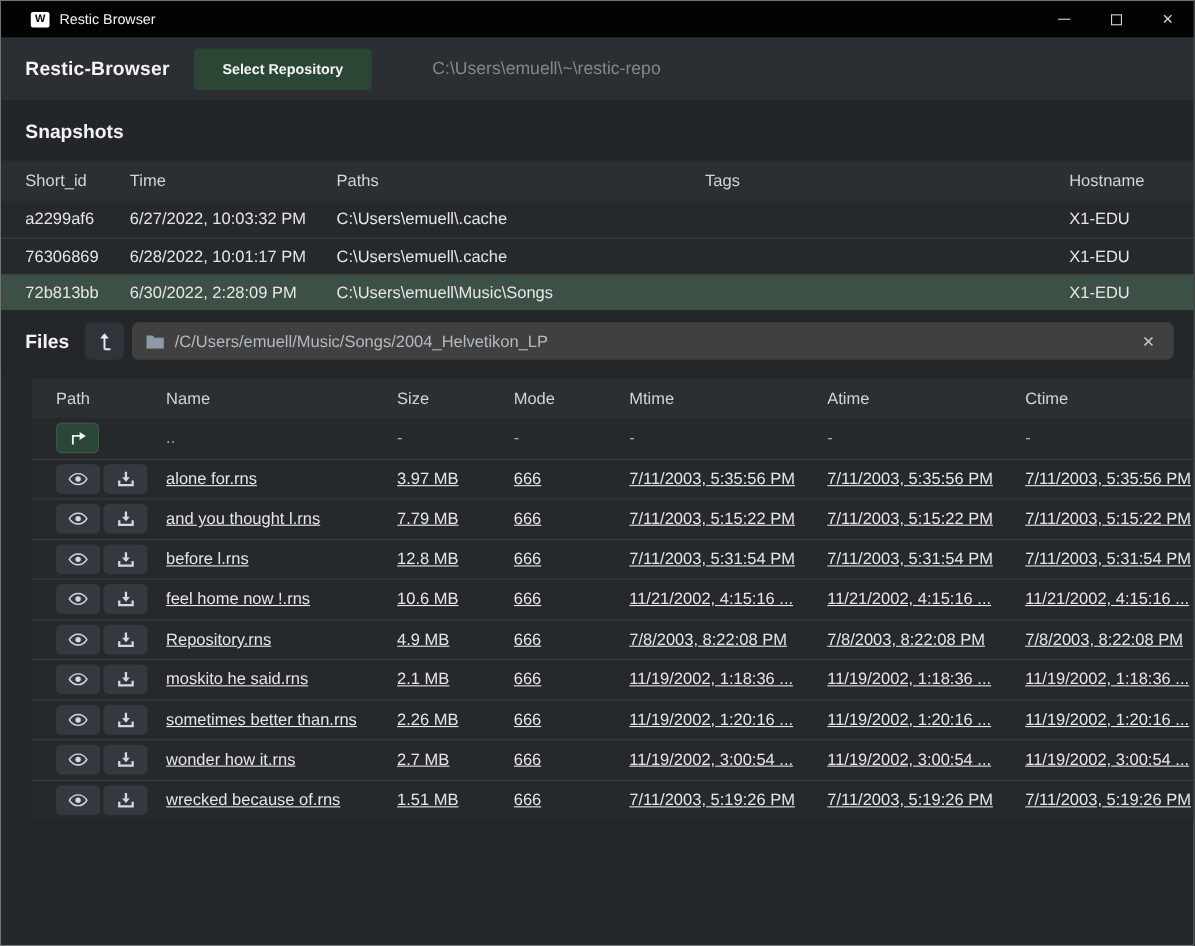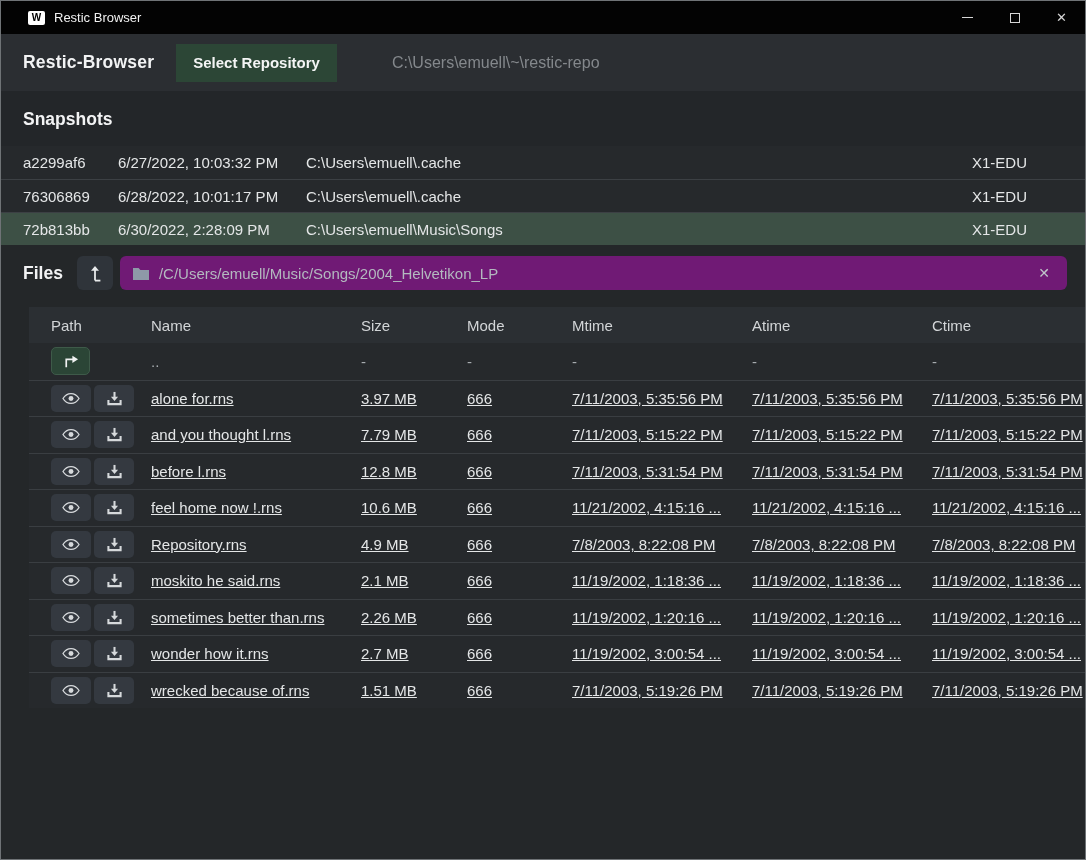--- a/index.html
+++ b/index.html
@@ -29,23 +29,23 @@
   .max-glyph{ width:10px; height:10px; border:1px solid #d6d6d6; display:block; }
   .close-glyph{ color:#d6d6d6; font-size:13px; line-height:13px; }
 
   
   .header{
     height:57px; background:#2b2e32; display:flex; align-items:center;
     padding:0 22px; flex:0 0 auto;
   }
   .app-title{ font-size:17.5px; font-weight:700; color:#f2f3f4; letter-spacing:.2px; }
   .repo-btn{
-    margin-left:22px; height:38px; padding:0 17px; border:none; border-radius:0;
+    margin-left:22px; height:38px; padding:0 26px; border:none; border-radius:5px;
     background:#2c4636; color:#f4f5f5; font-family:inherit;
-    font-size:15px; font-weight:700; cursor:pointer;
+    font-size:13px; font-weight:700; cursor:pointer;
   }
   .repo-path{ margin-left:55px; font-size:16px; color:#84888c; }
 
   
   .section-title{ padding:18px 22px 16px; font-size:17.5px; font-weight:700; color:#f2f3f4; background:#232629; }
   .snap-head, .snap-row{
     display:grid; grid-template-columns:95px 188px 335px 331px 1fr;
     align-items:center; padding:0 22px;
   }
   .snap-head{ height:37px; background:#2b2f33; color:#d2d5d7; font-size:15px; }
@@ -58,21 +58,21 @@
   .files-bar{
     height:54px; display:flex; align-items:center; background:#242729;
     padding:10px 18px 8px 22px; flex:0 0 auto;
   }
   .files-title{ font-size:17.5px; font-weight:700; color:#f2f3f4; margin-right:14px; }
   .root-btn{
     width:36px; height:34px; border:none; border-radius:6px; background:#2f343a;
     color:#e8eaeb; display:flex; align-items:center; justify-content:center; cursor:pointer; flex:0 0 auto;
   }
   .breadcrumb{
-    flex:1; height:34px; margin-left:7px; background:#701a75; border-radius:6px;
+    flex:1; height:34px; margin-left:7px; background:#404040; border-radius:6px;
     display:flex; align-items:center; padding:9px 13px; cursor:text;
   }
   .crumb-folder{ display:flex; align-items:center; margin-right:10px; }
   .crumb-path{ font-size:15px; color:#b3b9bf; white-space:nowrap; overflow:hidden; }
   .crumb-close{ margin-left:auto; color:#bfc5ca; font-size:14px; padding:2px 4px; cursor:pointer; }
 
   
   .files-head, .file-row{
     display:grid; grid-template-columns:100px 210px 106px 105px 180px 180px 1fr;
     align-items:center; padding:0 22px;margin-left:28px;
@@ -114,20 +114,27 @@
     </div>
   </div>
 
   <div class="header">
     <span class="app-title">Restic-Browser</span>
     <button class="repo-btn">Select Repository</button>
     <span class="repo-path">C:\Users\emuell\~\restic-repo</span>
   </div>
 
   <div class="section-title">Snapshots</div>
+  <div class="snap-head">
+    <div class="cell">Short_id</div>
+    <div class="cell">Time</div>
+    <div class="cell">Paths</div>
+    <div class="cell">Tags</div>
+    <div class="cell">Hostname</div>
+  </div>
   <div>
       <div class="snap-row">
         <div class="cell">a2299af6</div>
         <div class="cell">6/27/2022, 10:03:32 PM</div>
         <div class="cell">C:\Users\emuell\.cache</div>
         <div class="cell"></div>
         <div class="cell">X1-EDU</div>
       </div>
       <div class="snap-row">
         <div class="cell">76306869</div>

